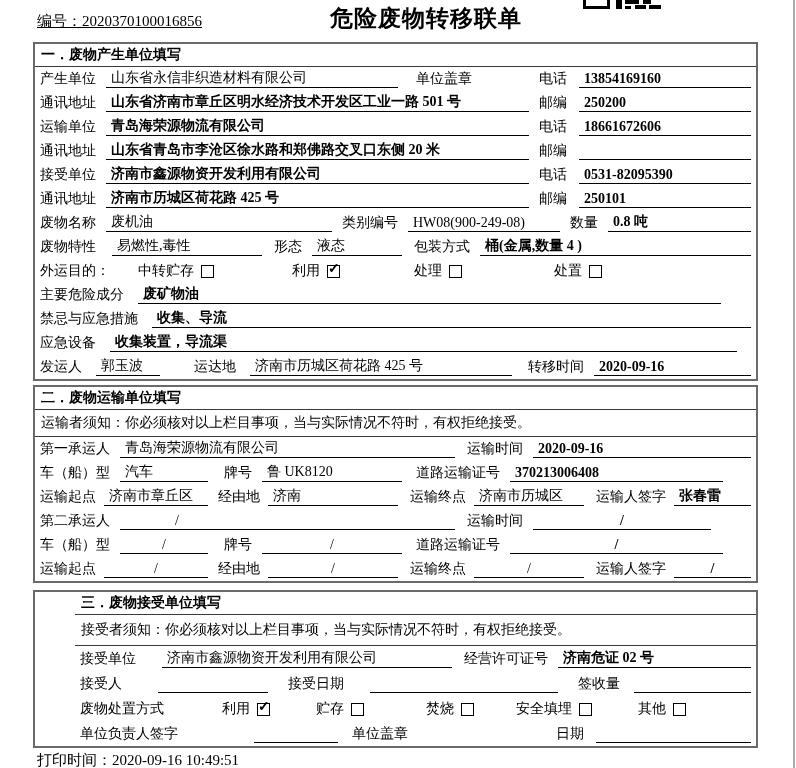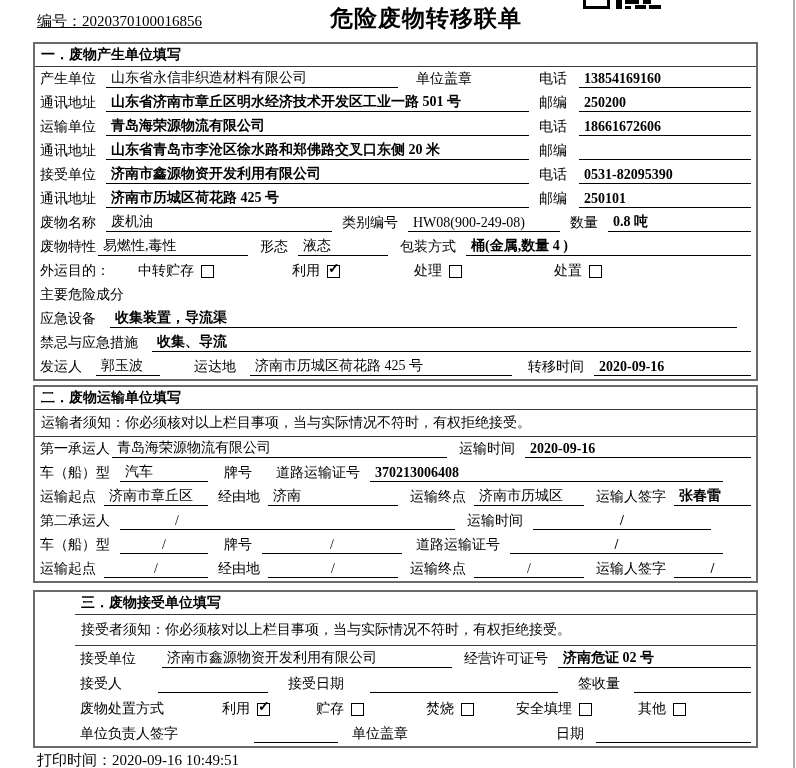--- a/index.html
+++ b/index.html
@@ -110,21 +110,21 @@
     <div class="row">
       <span class="lbl" style="margin-right:10px">废物名称</span>
       <span class="fill" style="width:226px">废机油</span>
       <span class="lbl" style="margin-left:10px;margin-right:10px">类别编号</span>
       <span class="fill" style="width:152px">HW08(900-249-08)</span>
       <span class="lbl" style="margin-left:10px;margin-right:10px">数量</span>
       <span class="fill grow">0.8 吨</span>
     </div>
 
     <div class="row">
-      <span class="lbl" style="margin-right:2px">废物特性</span>
+      <span class="lbl" style="margin-right:16px">废物特性</span>
       <span class="fill" style="width:150px">易燃性,毒性</span>
       <span class="lbl" style="margin-left:12px;margin-right:10px">形态</span>
       <span class="fill" style="width:90px">液态</span>
       <span class="lbl" style="margin-left:12px;margin-right:10px">包装方式</span>
       <span class="fill grow">桶(金属,数量 4 )</span>
     </div>
 
     <div class="row">
       <span class="lbl" style="margin-right:8px">外运目的：</span>
       <span class="opt">
@@ -140,57 +140,59 @@
           <span class="cb"></span>
         </span>
       <span class="opt" style="margin-left:92px">
           <span>处置</span>
           <span class="cb"></span>
         </span>
     </div>
 
     <div class="row">
       <span class="lbl" style="margin-right:14px">主要危险成分</span>
+      <span class="fill grow" style="margin-right:30px">废矿物油</span>
+    </div>
+
+    <div class="row">
+      <span class="lbl" style="margin-right:14px">禁忌与应急措施</span>
+      <span class="fill grow">收集、导流</span>
     </div>
 
     <div class="row">
       <span class="lbl" style="margin-right:14px">应急设备</span>
       <span class="fill grow" style="margin-right:14px">收集装置，导流渠</span>
-    </div>
-
-    <div class="row">
-      <span class="lbl" style="margin-right:14px">禁忌与应急措施</span>
-      <span class="fill grow">收集、导流</span>
     </div>
 
     <div class="row">
       <span class="lbl" style="margin-right:14px">发运人</span>
       <span class="fill" style="width:64px">郭玉波</span>
       <span class="lbl" style="margin-left:34px;margin-right:14px">运达地</span>
       <span class="fill" style="width:262px">济南市历城区荷花路 425 号</span>
       <span class="lbl" style="margin-left:16px;margin-right:10px">转移时间</span>
       <span class="fill grow">2020-09-16</span>
     </div>
   </div>
 
   <div class="tbl t2">
     <div class="sec-hd">二．废物运输单位填写</div>
     <div class="notice">运输者须知：你必须核对以上栏目事项，当与实际情况不符时，有权拒绝接受。</div>
 
     <div class="row">
-      <span class="lbl" style="margin-right:2px">第一承运人</span>
+      <span class="lbl" style="margin-right:10px">第一承运人</span>
       <span class="fill" style="width:335px">青岛海荣源物流有限公司</span>
       <span class="lbl" style="margin-left:12px;margin-right:10px">运输时间</span>
       <span class="fill grow">2020-09-16</span>
     </div>
 
     <div class="row">
       <span class="lbl" style="margin-right:10px">车（船）型</span>
       <span class="fill" style="width:88px">汽车</span>
       <span class="lbl" style="margin-left:16px;margin-right:10px">牌号</span>
+      <span class="fill" style="width:140px">鲁 UK8120</span>
       <span class="lbl" style="margin-left:14px;margin-right:10px">道路运输证号</span>
       <span class="fill grow" style="margin-right:28px">370213006408</span>
     </div>
 
     <div class="row">
       <span class="lbl" style="margin-right:8px">运输起点</span>
       <span class="fill" style="width:104px">济南市章丘区</span>
       <span class="lbl" style="margin-left:10px;margin-right:8px">经由地</span>
       <span class="fill" style="width:130px">济南</span>
       <span class="lbl" style="margin-left:12px;margin-right:8px">运输终点</span>

